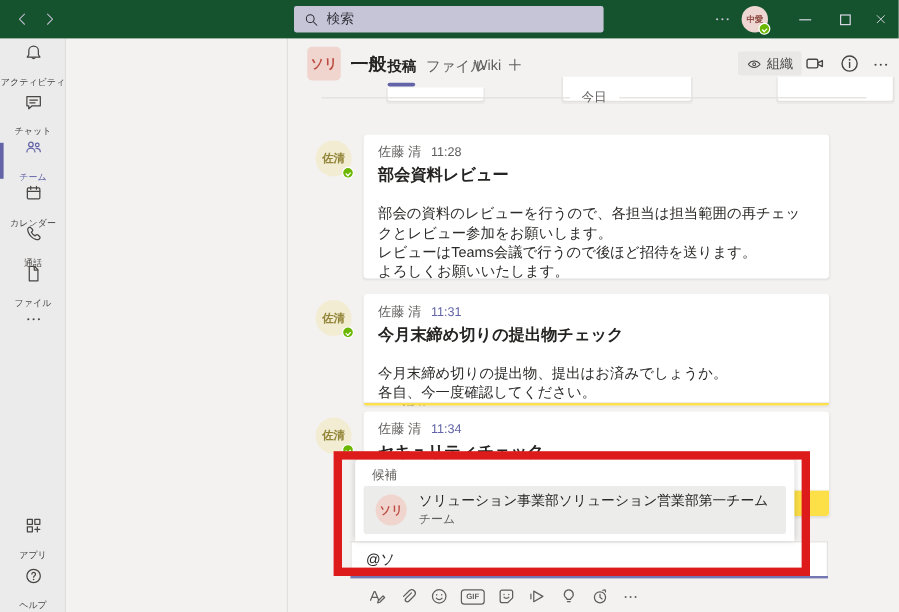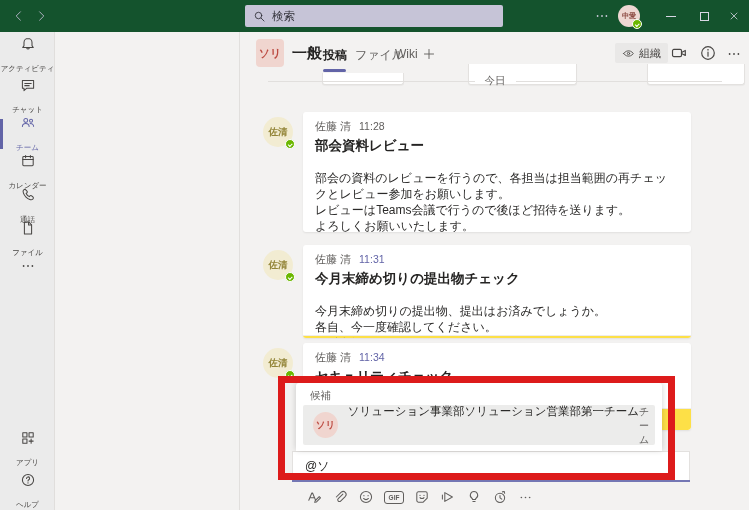--- a/index.html
+++ b/index.html
@@ -71,21 +71,21 @@
   .subject { font-size:13.5px; font-weight:bold; color:#252423; margin-top:3px; }
   .mbody { font-size:12px; color:#2b2a29; line-height:16px; margin-top:15px; }
   .reply-bar { margin:auto -12px 0 -12px; height:22px; border-top:1px solid #eeecea; background:#fde047; display:flex; align-items:center; gap:6px; padding-left:12px; color:#605e5c; font-size:11.5px; cursor:pointer; border-radius:0 0 3px 3px; }
   .reply-bar .ic { width:14px; height:14px; }
 
   
   #popup { left:56px; top:351px; width:366px; height:68px; background:#fff; border-radius:3px 3px 0 0; box-shadow:0 -1px 6px rgba(0,0,0,.18); z-index:30; }
   #popup-header { position:absolute; left:14px; top:6px; font-size:10.5px; color:#605e5c; }
   #sugg-row { position:absolute; left:7px; top:22px; width:352px; height:40px; background:#ececeb; border-radius:2px; display:flex; align-items:center; cursor:pointer; }
   #sugg-av { width:26px; height:26px; border-radius:50%; background:#f0d5cf; color:#bc4a41; font-size:9.5px; font-weight:bold; display:flex; align-items:center; justify-content:center; margin-left:10px; }
-  #sugg-text { margin-left:10px; display:flex; flex-direction:row; }
+  #sugg-text { margin-left:10px; display:flex; flex-direction:column; }
   #sugg-title { font-size:11.5px; color:#252423; white-space:nowrap; }
   #sugg-sub { font-size:10px; color:#605e5c; margin-top:1px; }
   #compose { left:52px; top:419px; width:398px; height:29px; background:#fff; border:1px solid #e3e1df; border-bottom:none; z-index:25; display:flex; align-items:center; }
   #compose input { border:0; outline:none; background:transparent; font-size:12px; color:#252423; margin-left:12px; width:370px; font-family:inherit; }
   #compose-underline { left:52px; top:448px; width:398px; height:2px; background:#7477b4; z-index:26; }
 
   
   #ctoolbar { left:52px; top:452px; width:398px; height:26px; display:flex; align-items:center; gap:10px; padding-left:14px; color:#605e5c; }
   #ctoolbar .ic { width:16px; height:16px; cursor:pointer; }
   #gif-chip { width:20px; height:13px; border:1.2px solid #605e5c; border-radius:3px; font-size:6.5px; font-weight:bold; display:flex; align-items:center; justify-content:center; cursor:pointer; }

